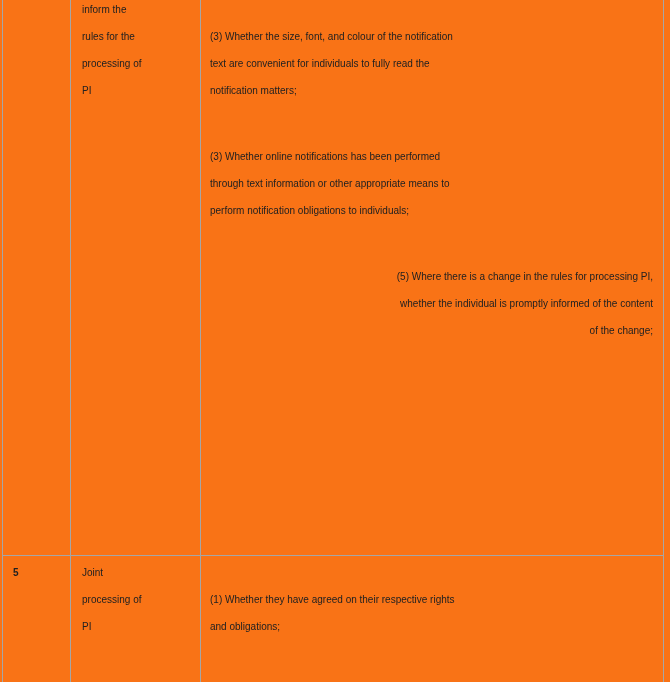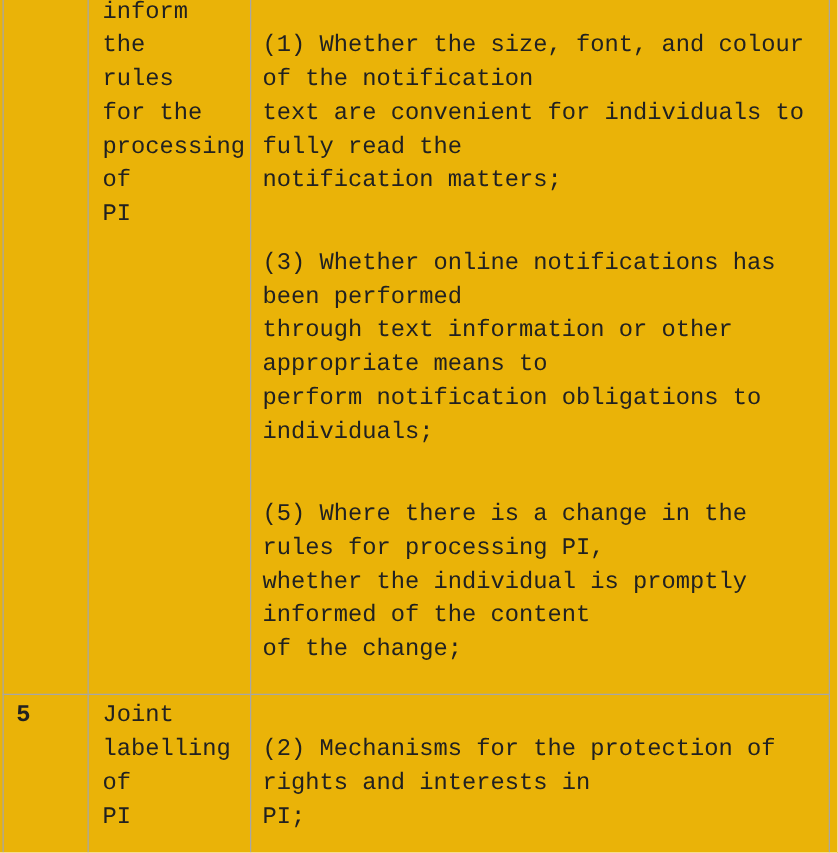--- a/index.html
+++ b/index.html
@@ -4,24 +4,24 @@
 <style>
   html, body {
     margin: 0;
     padding: 0;
     background: #ffffff;
   }
   .page {
     position: relative;
     width: 670px;
     height: 682px;
-    background: #eab308;
+    background: #f97316;
     overflow: hidden;
-    font-family: Liberation Mono, monospace;
-    font-size: 19px;
+    font-family: Liberation Sans, sans-serif;
+    font-size: 10px;
     line-height: 27px;
     color: #212121;
   }
   .doc-table {
     position: absolute;
     left: 2px;
     top: 0;
     width: 662px;
   }
   .row {
@@ -65,65 +65,68 @@
   }
   .cell-inner {
     white-space: pre-line;
   }
   .cell-inner p {
     margin: 0 0 12px 0;
     white-space: pre-line;
   }
   .cell-inner p:last-child {
     margin-bottom: 14px;
+    text-align: right;
   }
 </style>
 </head>
 <body>
 
 <div class="page">
   <div class="doc-table">
 
     <div class="row row-continued">
       <div class="cell col-num">
         <div class="cell-inner"></div>
       </div>
       <div class="cell col-item">
         <div class="cell-inner">inform the
 rules for the
 processing of
 PI</div>
       </div>
       <div class="cell col-criteria">
         <div class="cell-inner">
-          <p>(1) Whether the size, font, and colour of the notification
+          <p>(3) Whether the size, font, and colour of the notification
 text are convenient for individuals to fully read the
 notification matters;</p>
           <p>(3) Whether online notifications has been performed
 through text information or other appropriate means to
 perform notification obligations to individuals;</p>
           <p>(5) Where there is a change in the rules for processing PI,
 whether the individual is promptly informed of the content
 of the change;</p>
           
         </div>
       </div>
     </div>
 
     <div class="row row-5">
       <div class="cell col-num">
         <div class="cell-inner">5</div>
       </div>
       <div class="cell col-item">
         <div class="cell-inner">Joint
-labelling of
+processing of
 PI</div>
       </div>
       <div class="cell col-criteria">
         <div class="cell-inner">
+          <p>(1) Whether they have agreed on their respective rights
+and obligations;</p>
           <p>(2) Mechanisms for the protection of rights and interests in
 PI;</p>
         </div>
       </div>
     </div>
 
   </div>
 </div>
 
 </body></html>

